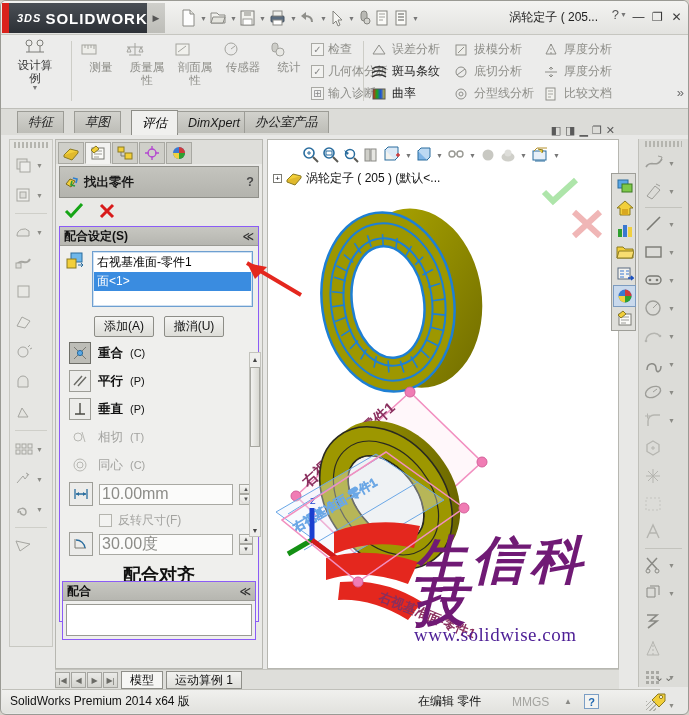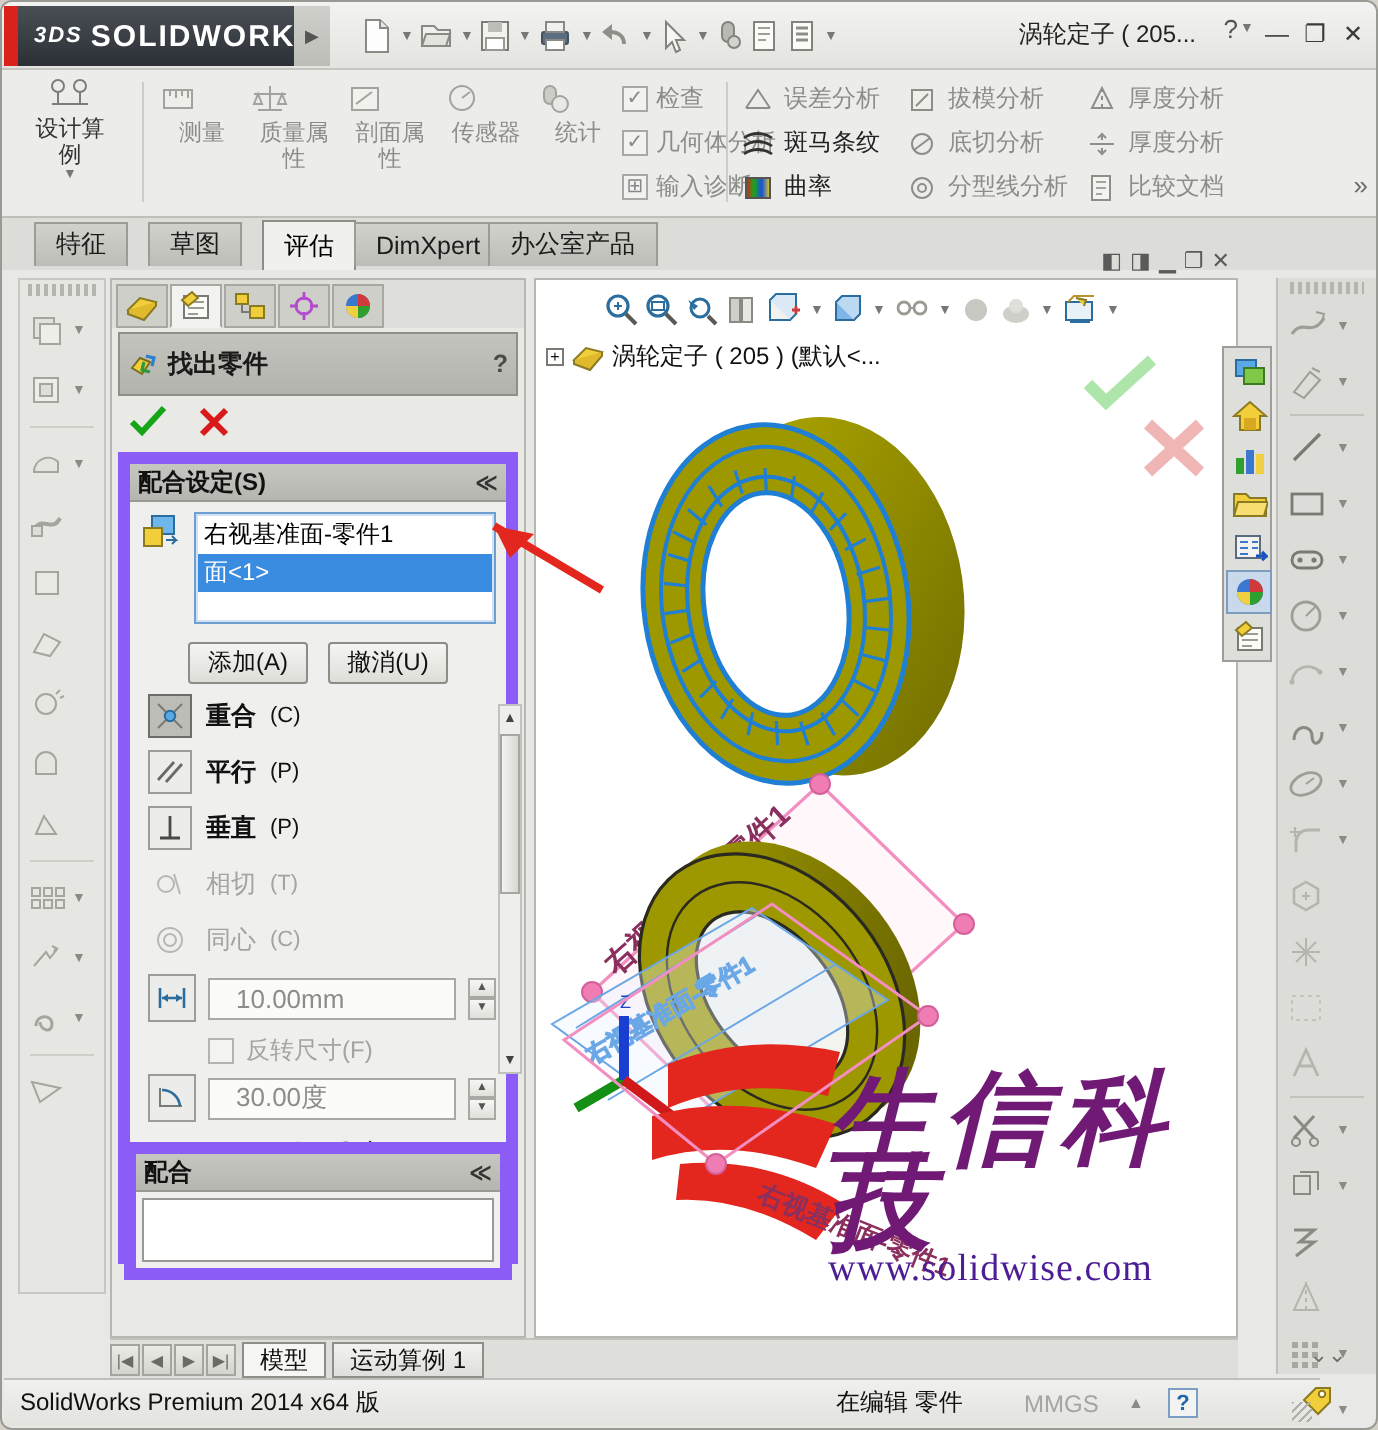--- a/index.html
+++ b/index.html
@@ -79,21 +79,21 @@
   .rb-chk {
     position:absolute; display:flex; align-items:center; gap:4px; color:#8d8d88; font-size:12px;
   }
   .rb-chk .bx { width:13px; height:13px; border:1px solid #a9a9a4; background:#f2f2f0; color:#888;
     display:flex; align-items:center; justify-content:center; font-size:10px; }
   .rb-ic { position:absolute; display:flex; align-items:center; gap:5px; color:#8d8d88; font-size:12px; }
   .rb-ic.on { color:#222; }
   .ribbon-more { position:absolute; right:6px; top:50px; color:#6d6d6d; font-size:13px; }
 
   
-  .tabbar { position:absolute; left:0; top:108px; width:689px; height:26px; background:#dcdcd8; }
+  .tabbar { position:absolute; left:0; top:108px; width:689px; height:26px; background:#dcdcd8;font-style:italic; }
   .tab {
     position:absolute; top:2px; height:22px; padding:0 10px;
     background:linear-gradient(#d2d2cd,#bdbdb7);
     border:1px solid #9c9c96; border-bottom:none;
     display:flex; align-items:center; font-size:12.5px; color:#1b1b1b;
   }
   .tab.active { background:#f0f0ee; border-color:#8d8d87; color:#000; top:1px; height:25px; }
 
   
   .leftcol {
@@ -118,21 +118,21 @@
   .pm-tab.sel { background:#f2f2f0; border-bottom-color:#f2f2f0; }
   .pm-title {
     margin:2px 3px 0 3px; height:20px; background:linear-gradient(#c4c4be,#b3b3ad);
     border:1px solid #8f8f89; display:flex; align-items:center; padding:15px 4px;
     font-size:12.5px; font-weight:bold; color:#1a1a1a;
   }
   .pm-title .q { margin-left:auto; color:#4a4a4a; font-weight:bold; }
   .pm-okcancel { height:26px; display:flex; align-items:center; padding-left:8px; gap:14px; }
 
   .grp {
-    margin:2px 3px; border:6px solid #8b5cf6; background:#efefed;
+    margin:2px 3px; border:1px solid #8b5cf6; background:#efefed;
   }
   .grp-hdr {
     height:19px; background:linear-gradient(#c7c7c1,#b6b6b0);
     border-bottom:1px solid #9a9a94;
     display:flex; align-items:center; padding:0 4px; font-size:12px; font-weight:bold; color:#111;
   }
   .grp-hdr .chev { margin-left:auto; font-size:11px; color:#333; }
   .grp-body { padding:5px 5px 6px 5px; }
 
   .sel-row { display:flex; gap:5px; align-items:flex-start; }
@@ -164,21 +164,21 @@
   }
   .mate.sel .mi { background:#bdbdb7; border-color:#6e6e68; }
   .mate.dim .mi { border-color:transparent; background:transparent; }
   .mate .ak { font-weight:normal; font-size:11px; }
 
   .fieldrow { display:flex; align-items:center; gap:6px; margin:3px 0 0 4px; }
   .fi-ic { width:24px; height:24px; border:1px solid #9d9d97; background:#ececea;
            display:flex; align-items:center; justify-content:center; }
   .fi-box {
     flex:1; height:21px; border:1px solid #a9a9a3; background:#fbfbfa;
-    display:flex; align-items:center; padding-left:13px; font-size:13px; color:#8c8c88;
+    display:flex; align-items:center; padding-left:2px; font-size:16px; color:#8c8c88;
   }
   .spin { width:14px; height:21px; display:flex; flex-direction:column; }
   .spin div { flex:1; border:1px solid #a9a9a3; background:linear-gradient(#f6f6f4,#e0e0db);
               display:flex; align-items:center; justify-content:center; font-size:6px; color:#555; }
   .chkrow { display:flex; align-items:center; gap:6px; margin:6px 0 2px 34px; font-size:12px; color:#a3a3a0; }
   .chkrow .bx { width:13px; height:13px; border:1px solid #b4b4ae; background:#f3f3f1; }
   .align-lbl { text-align:center; font-size:18px; font-weight:bold; color:#111; margin-top:7px; }
   .align-btns { display:flex; justify-content:center; gap:12px; margin-top:4px; }
   .align-b { width:26px; height:24px; border:1px solid transparent; display:flex; align-items:center; justify-content:center; }
   .align-b.sel { border-color:#6e6e68; background:#c9c9c3; }

